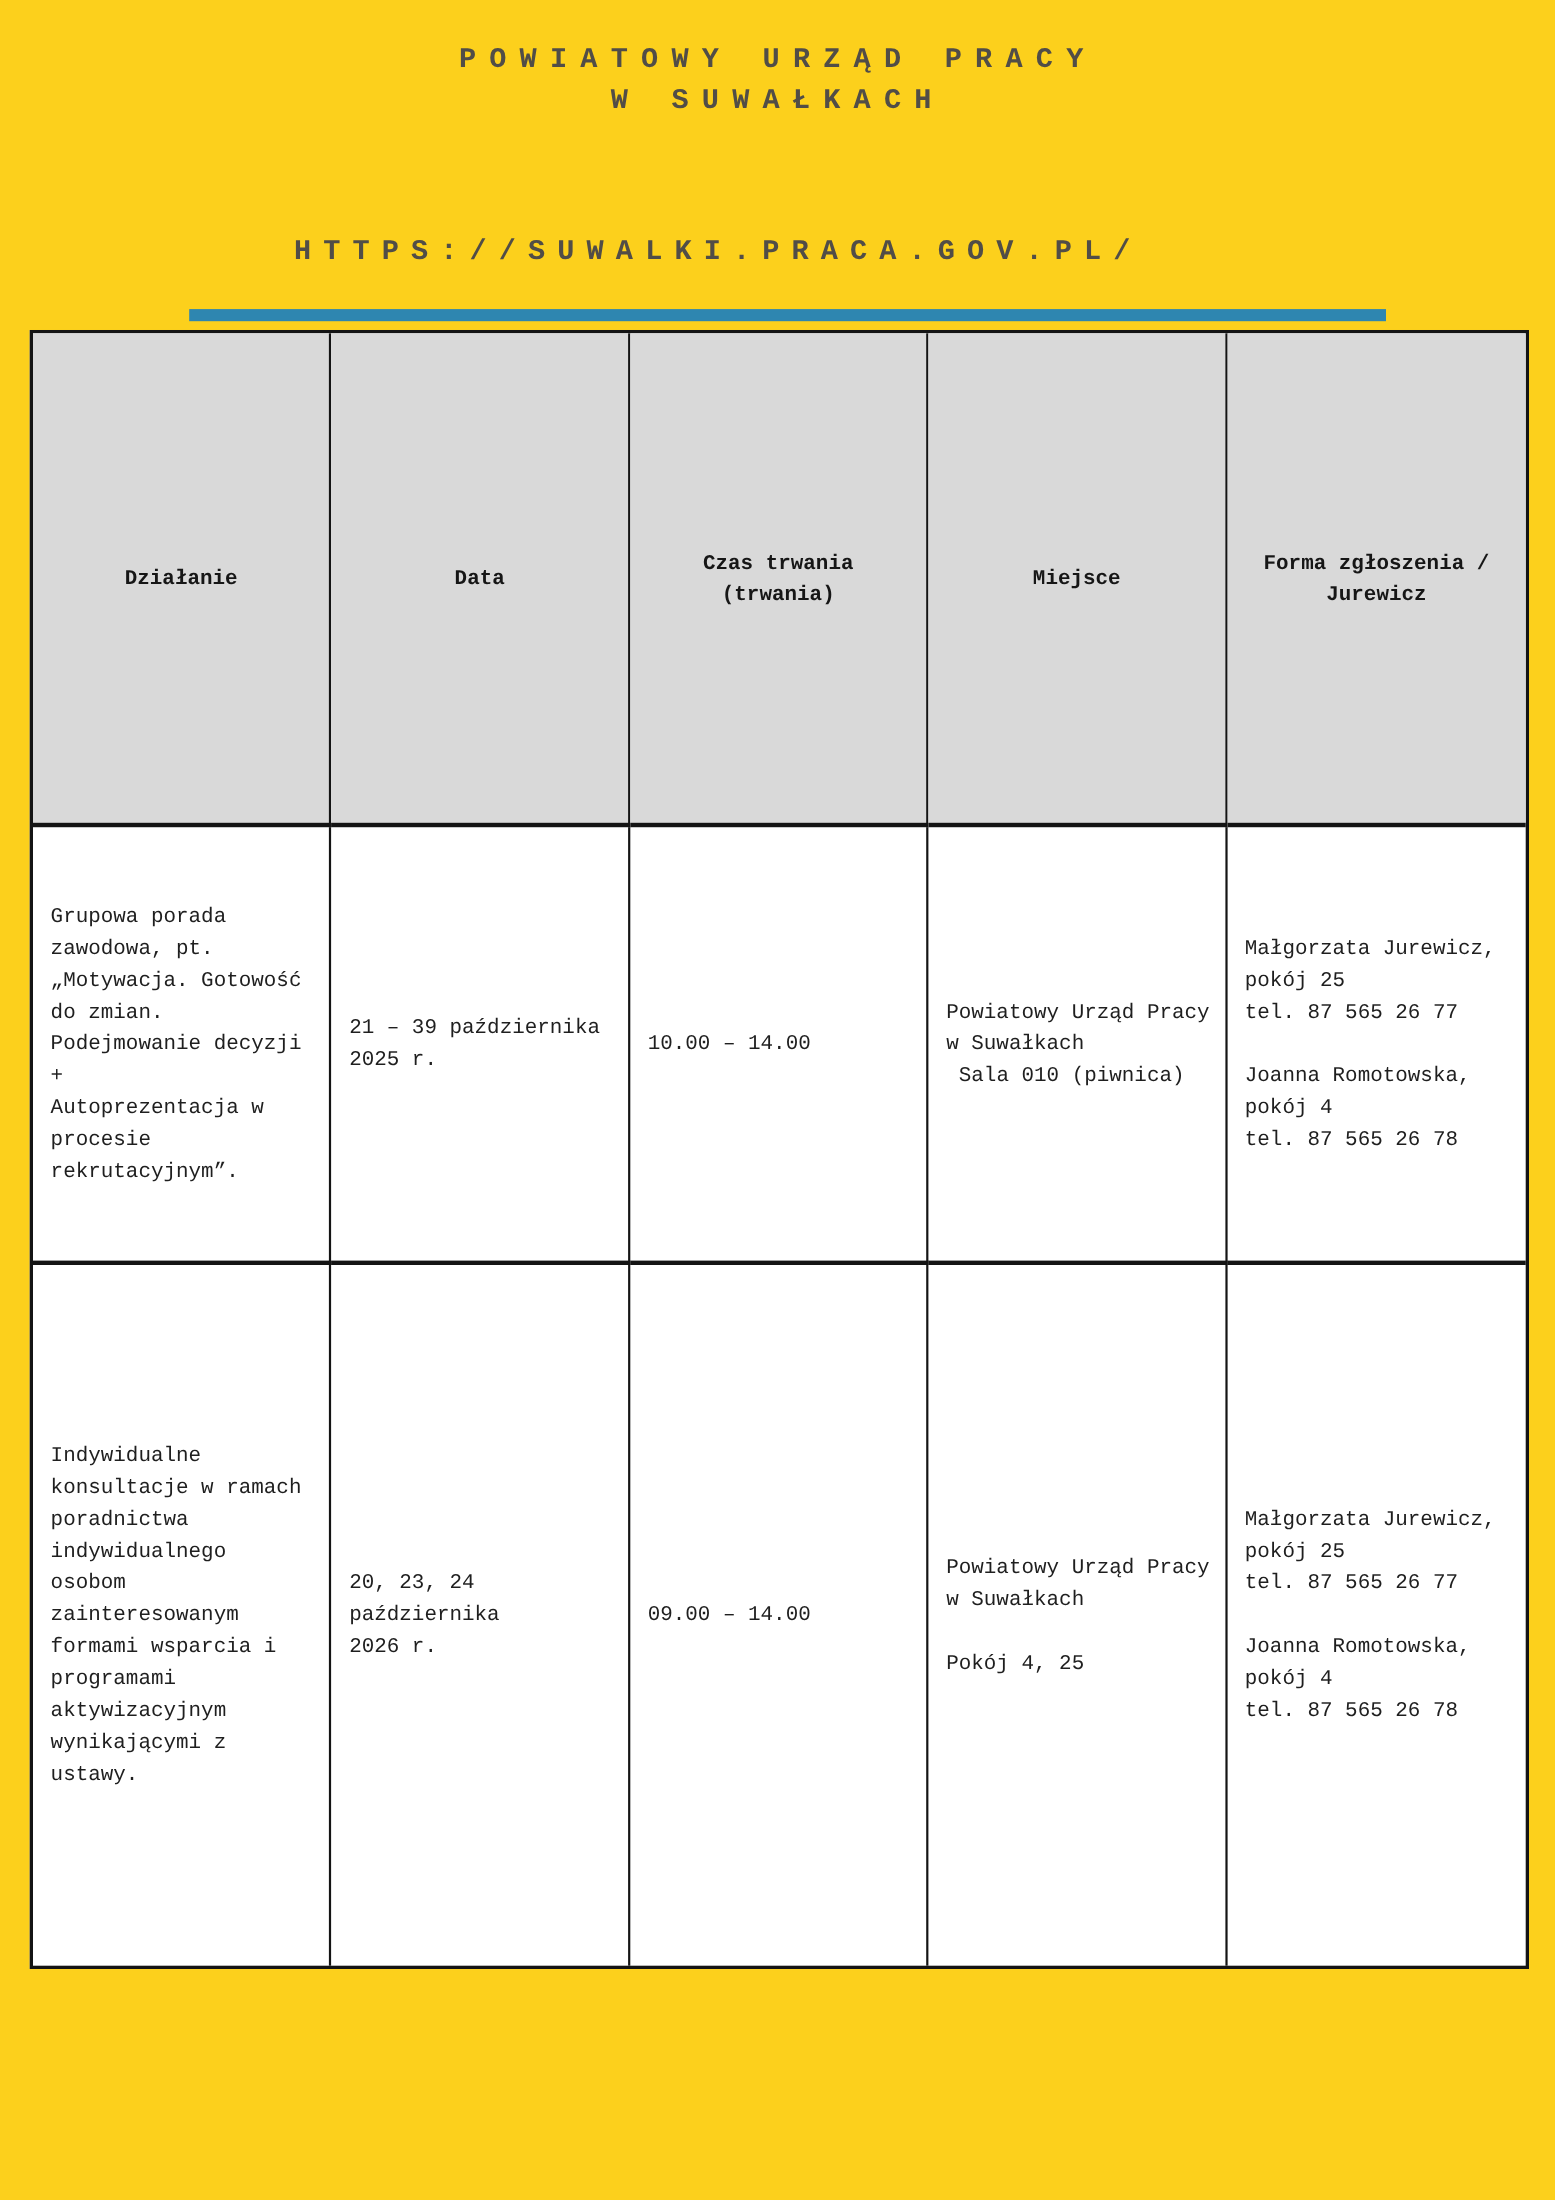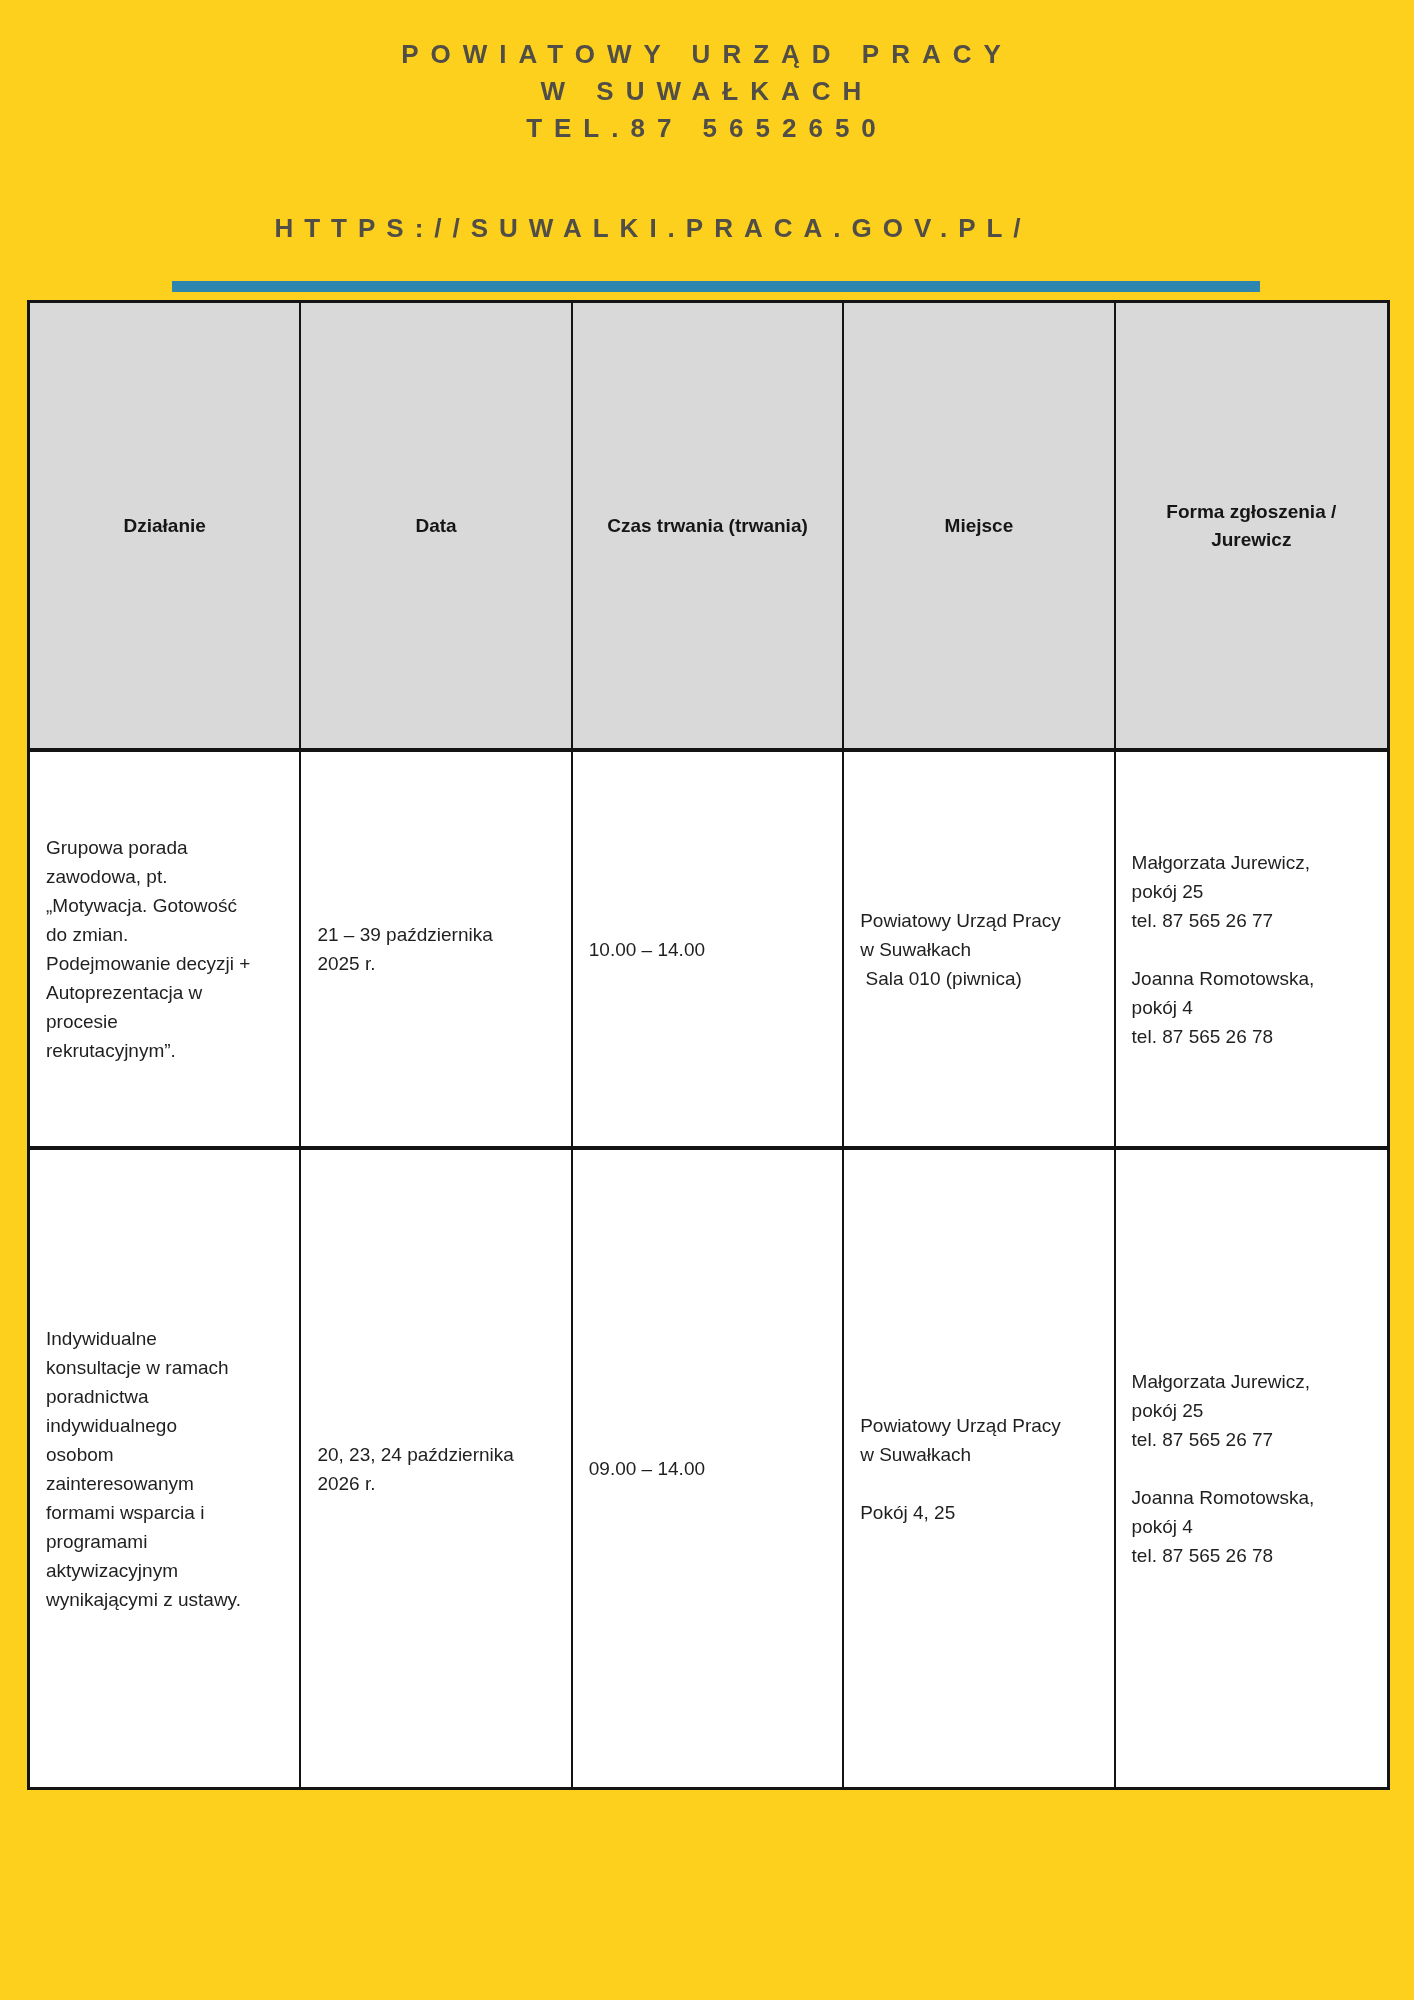--- a/index.html
+++ b/index.html
@@ -3,21 +3,21 @@
 <meta charset="utf-8">
 <style>
   :root{
     --background:#FCD01C;
     --accent-line:#2E86B0;
     --header-text:#514D47;
     --table-header-bg:#D9D9D9;
     --table-border:#141414;
     --body-text:#1F1F1F;
   }
-  *{ box-sizing:border-box; margin:0; padding:0; }
+  *{ box-sizing:border-box; margin:0; padding:0;font-family:Liberation Mono, monospace; }
   html,body{ width:1414px; }
   body{
     position:relative;
     width:1414px; height:2000px;
     background:var(--background);
     font-family:"Liberation Sans","DejaVu Sans",sans-serif;
     overflow:hidden;
   }
   
   .org-title{
@@ -79,21 +79,20 @@
   }
 </style>
 </head>
 <body>
 
 <div>
 
   <div class="org-title">
     <div class="line">POWIATOWY URZĄD PRACY</div>
     <div class="line">W SUWAŁKACH</div>
-    <div class="line">TEL.87 5652650</div>
   </div>
 
   <div class="website">HTTPS://SUWALKI.PRACA.GOV.PL/</div>
 
   <div class="accent-line"></div>
 
   <div class="tbl">
 
     <div style="display:contents">
       <div class="th">Działanie</div>

